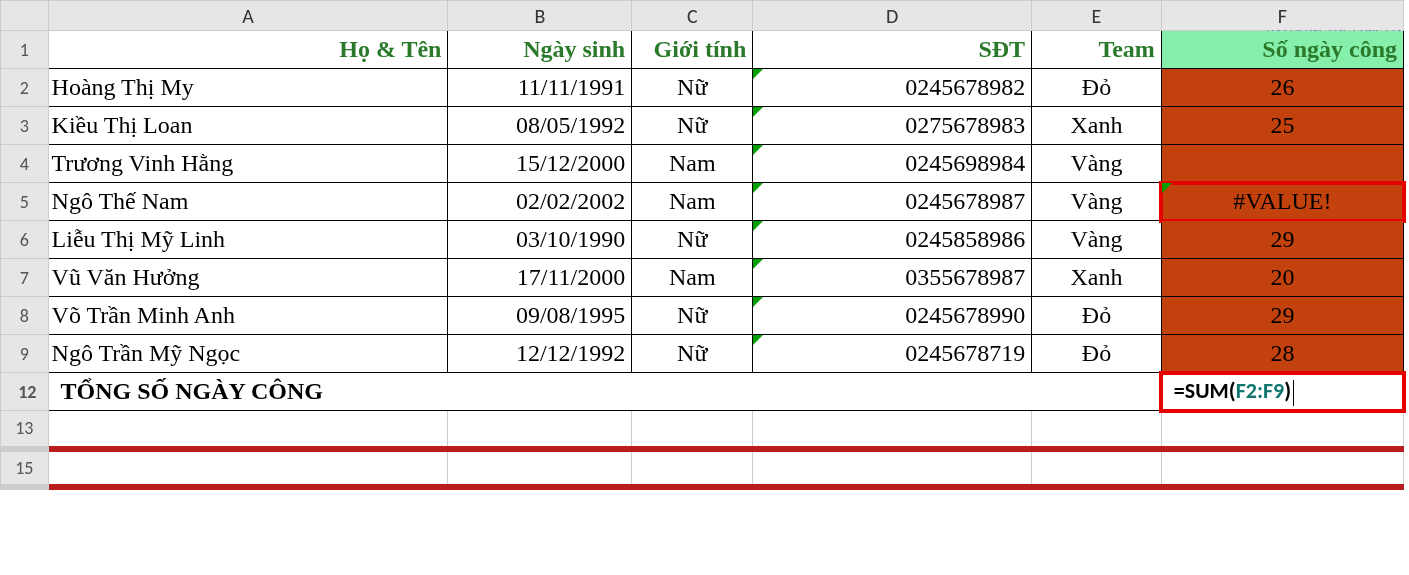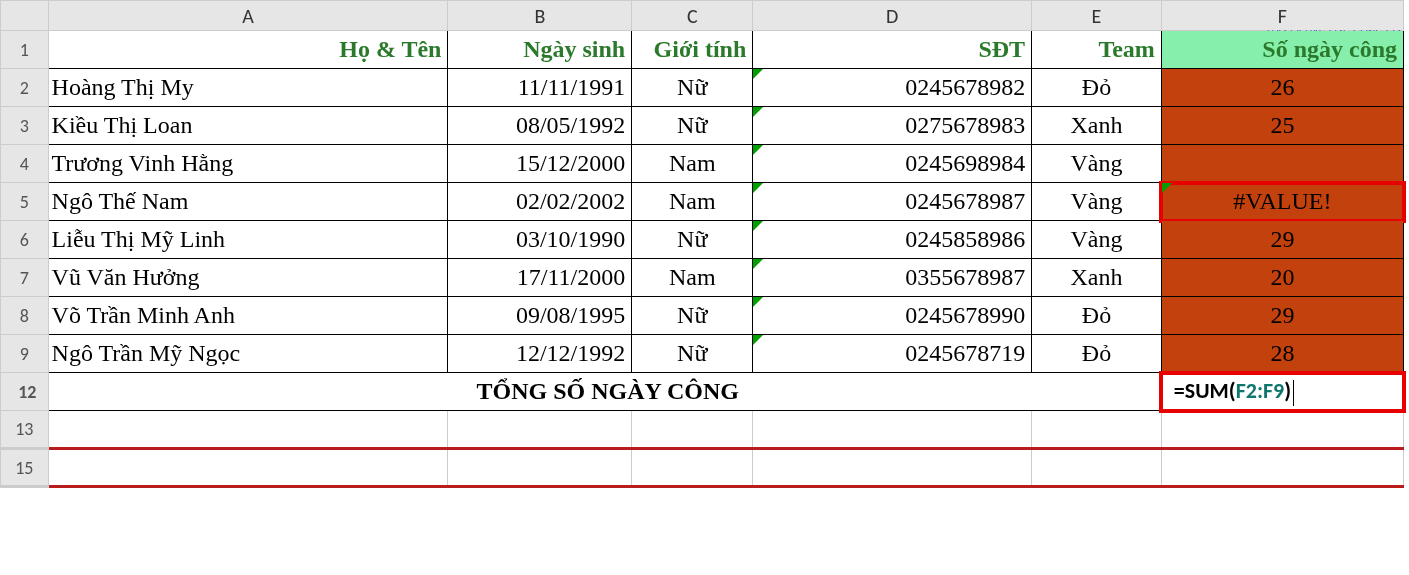--- a/index.html
+++ b/index.html
@@ -41,21 +41,21 @@
     color: #2b7a2b;
     font-weight: bold;
     text-align: right;
   }
   .hdr-f { background: #86efac; }
   .cell-f { background: #c2410c; text-align: center; }
   .center { text-align: center; }
   .right { text-align: right; }
   .left { text-align: left; padding-left: 3px; }
   .total-row td { font-weight: bold; padding-left: 12px; }
-  .merged { text-align: center; }
+  .merged { text-align: left; }
   .green-tri::before {
     content: "";
     position: absolute;
     left: 0; top: 0;
     width: 0; height: 0;
     border-top: 10px solid #00a000;
     border-right: 10px solid transparent;
   }
   .editing {
     font-family: Calibri, Arial, sans-serif;
@@ -83,21 +83,21 @@
     top: 2px;
     font-family: Arial, sans-serif;
     font-size: 20px;
     color: #2e74b5;
     font-weight: bold;
     line-height: 1;
     text-align: right;
     pointer-events: none;
   }
   .logo .sub { font-size: 10px; color: #2e74b5; font-weight: normal; display: block; }
-  .emptyrow td { border-top: 1px solid #ccc; border-bottom: 3px solid #b91c1c; border-left-color: #ccc; border-right-color: #ccc; margin-left: 36px; }
+  .emptyrow td { border-top: 1px solid #ccc; border-bottom: 6px solid #b91c1c; border-left-color: #ccc; border-right-color: #ccc; margin-left: 36px; }
   .emptyrow td.col-rowhdr { border-color: #ccc; }
 </style>
 </head>
 <body>
 
 <div class="logo">
   <svg width="26" height="26" viewBox="0 0 24 24" style="vertical-align:middle">
       <circle cx="12" cy="7" r="4" fill="none" stroke="#2e74b5" stroke-width="1.5"></circle>
       <rect x="6" y="14" width="12" height="7" rx="1" fill="none" stroke="#2e74b5" stroke-width="1.5"></rect>
     </svg>

